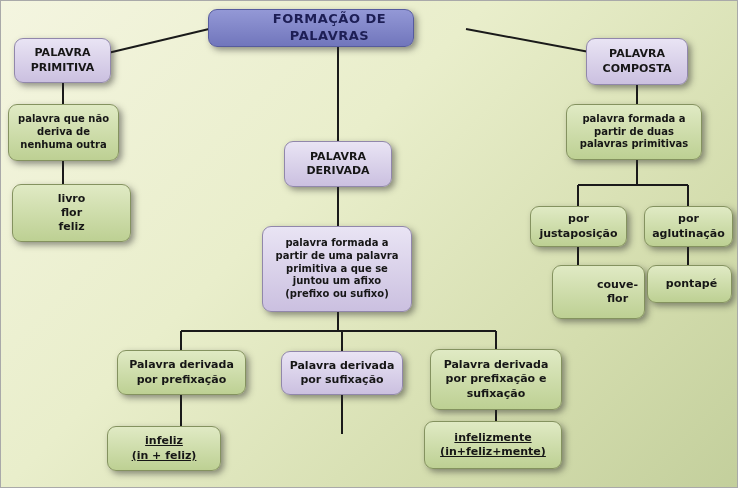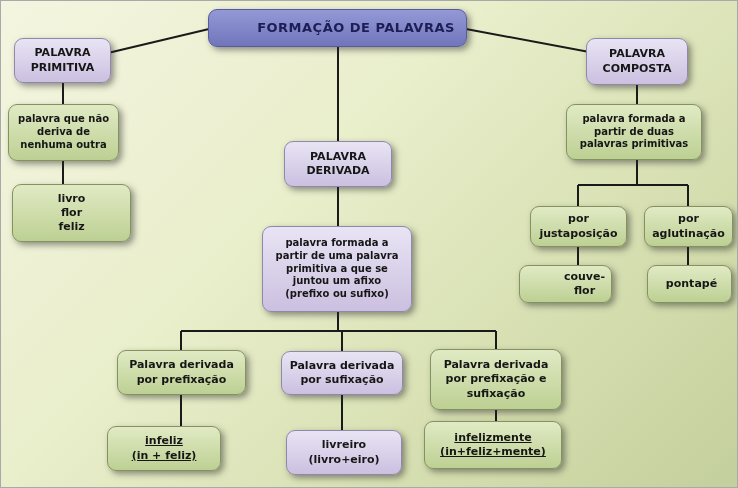--- a/index.html
+++ b/index.html
@@ -70,21 +70,21 @@
       <line x1="636" y1="81" x2="636" y2="107"></line>
       <line x1="636" y1="156" x2="636" y2="184"></line>
       <line x1="577" y1="184" x2="687" y2="184"></line>
       <line x1="577" y1="184" x2="577" y2="209"></line>
       <line x1="687" y1="184" x2="687" y2="209"></line>
       <line x1="577" y1="243" x2="577" y2="268"></line>
       <line x1="687" y1="243" x2="687" y2="268"></line>
     </g>
   </svg>
 
-  <div class="box purple" style="left:207px; top:8px; width:259px; height:38px;padding-left:41px;">FORMAÇÃO DE PALAVRAS</div>
+  <div class="box purple" style="left:207px; top:8px; width:206px; height:38px;padding-left:41px;">FORMAÇÃO DE PALAVRAS</div>
 
   <div class="box lavender" style="left:13px; top:37px; width:97px; height:45px;">PALAVRA
 PRIMITIVA</div>
   <div class="box green small" style="left:7px; top:103px; width:111px; height:57px;">palavra que não
 deriva de
 nenhuma outra</div>
   <div class="box green" style="left:11px; top:183px; width:119px; height:58px;">livro
 flor
 feliz</div>
 
@@ -99,32 +99,30 @@
   <div class="box green" style="left:116px; top:349px; width:129px; height:45px;">Palavra derivada
 por prefixação</div>
   <div class="box lavender" style="left:280px; top:350px; width:122px; height:44px;">Palavra derivada
 por sufixação</div>
   <div class="box green" style="left:429px; top:348px; width:132px; height:61px;">Palavra derivada
 por prefixação e
 sufixação</div>
 
   <div class="box green" style="left:106px; top:425px; width:114px; height:45px;text-decoration:underline;">infeliz
 (in + feliz)</div>
-  <div class="box lavender" style="left:285px; top:429px; width:116px; height:45px;">livreiro
-(livro+eiro)</div>
   <div class="box green" style="left:423px; top:420px; width:138px; height:48px;text-decoration:underline;">infelizmente
 (in+feliz+mente)</div>
 
   <div class="box lavender" style="left:585px; top:37px; width:102px; height:47px;">PALAVRA
 COMPOSTA</div>
   <div class="box green small" style="left:565px; top:103px; width:136px; height:56px;">palavra formada a
 partir de duas
 palavras primitivas</div>
 
   <div class="box green" style="left:529px; top:205px; width:97px; height:41px;">por
 justaposição</div>
   <div class="box green" style="left:643px; top:205px; width:89px; height:41px;">por
 aglutinação</div>
 
-  <div class="box green" style="left:518px; top:264px; width:93px; height:38px;padding-left:42px;">couve-flor</div>
+  <div class="box green" style="left:551px; top:264px; width:93px; height:54px;padding-left:42px;">couve-flor</div>
   <div class="box green" style="left:646px; top:264px; width:85px; height:38px;padding-left:8px;">pontapé</div>
 
 </div>
 
 </body></html>

